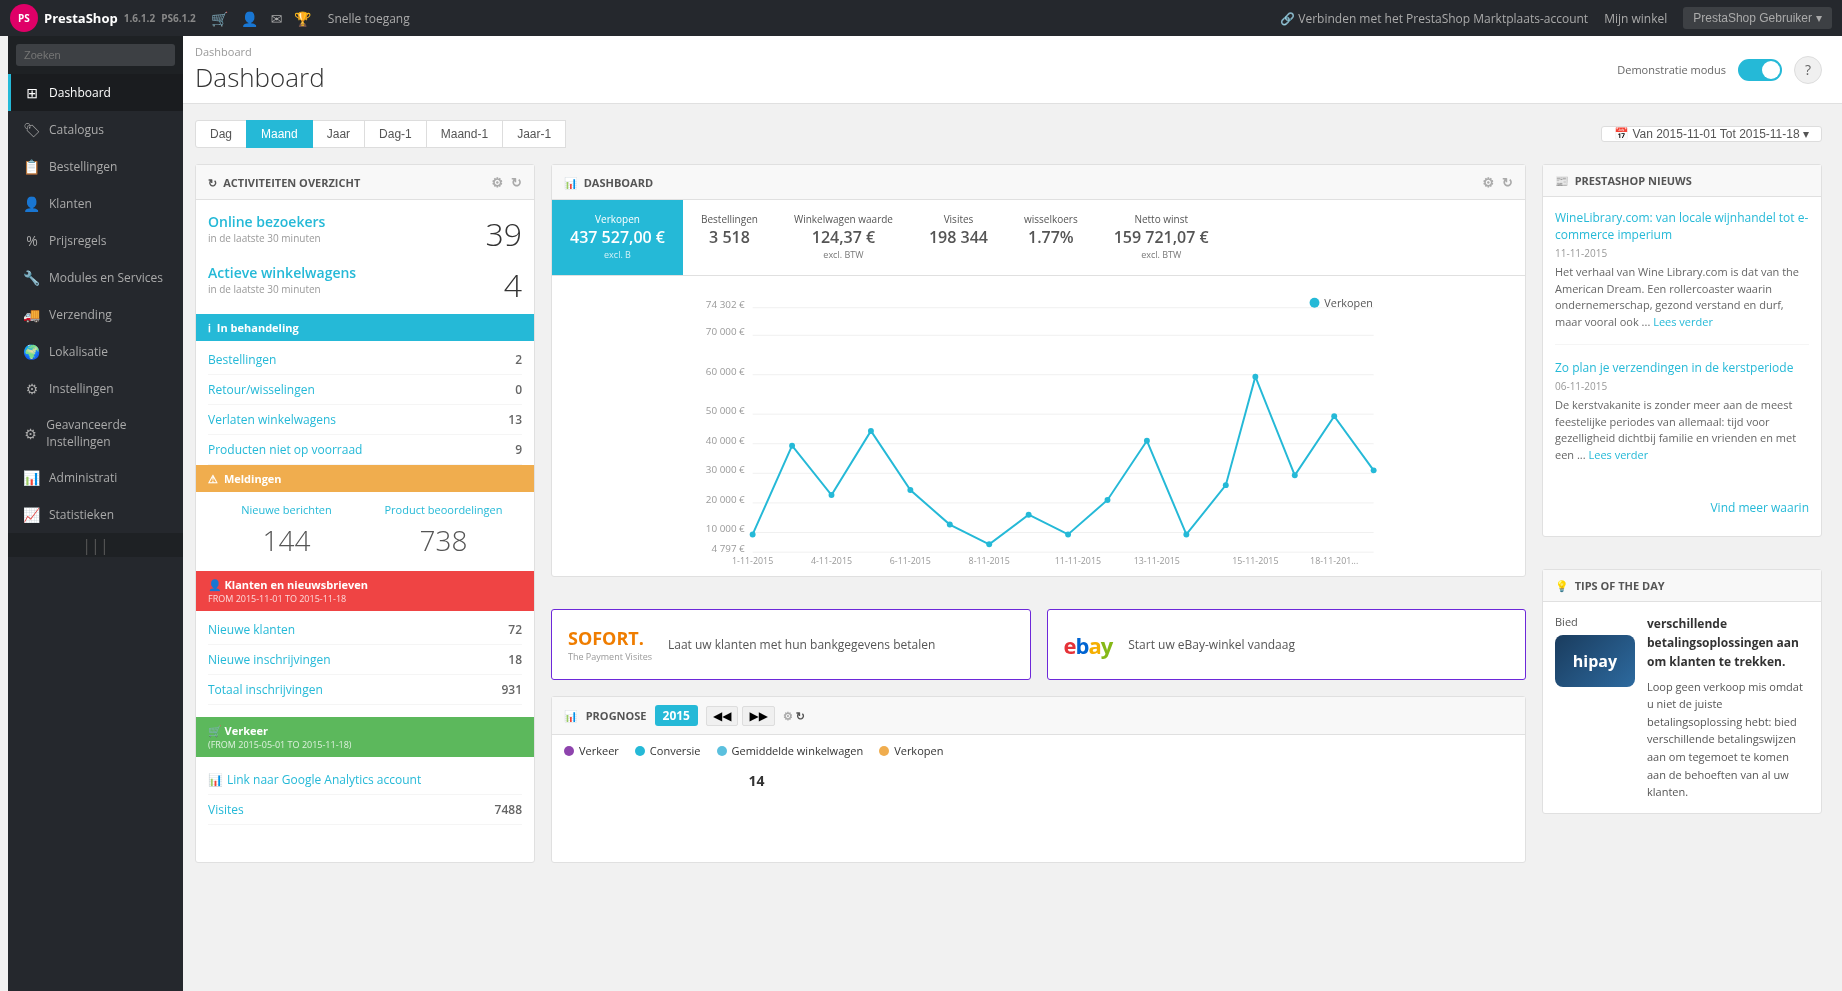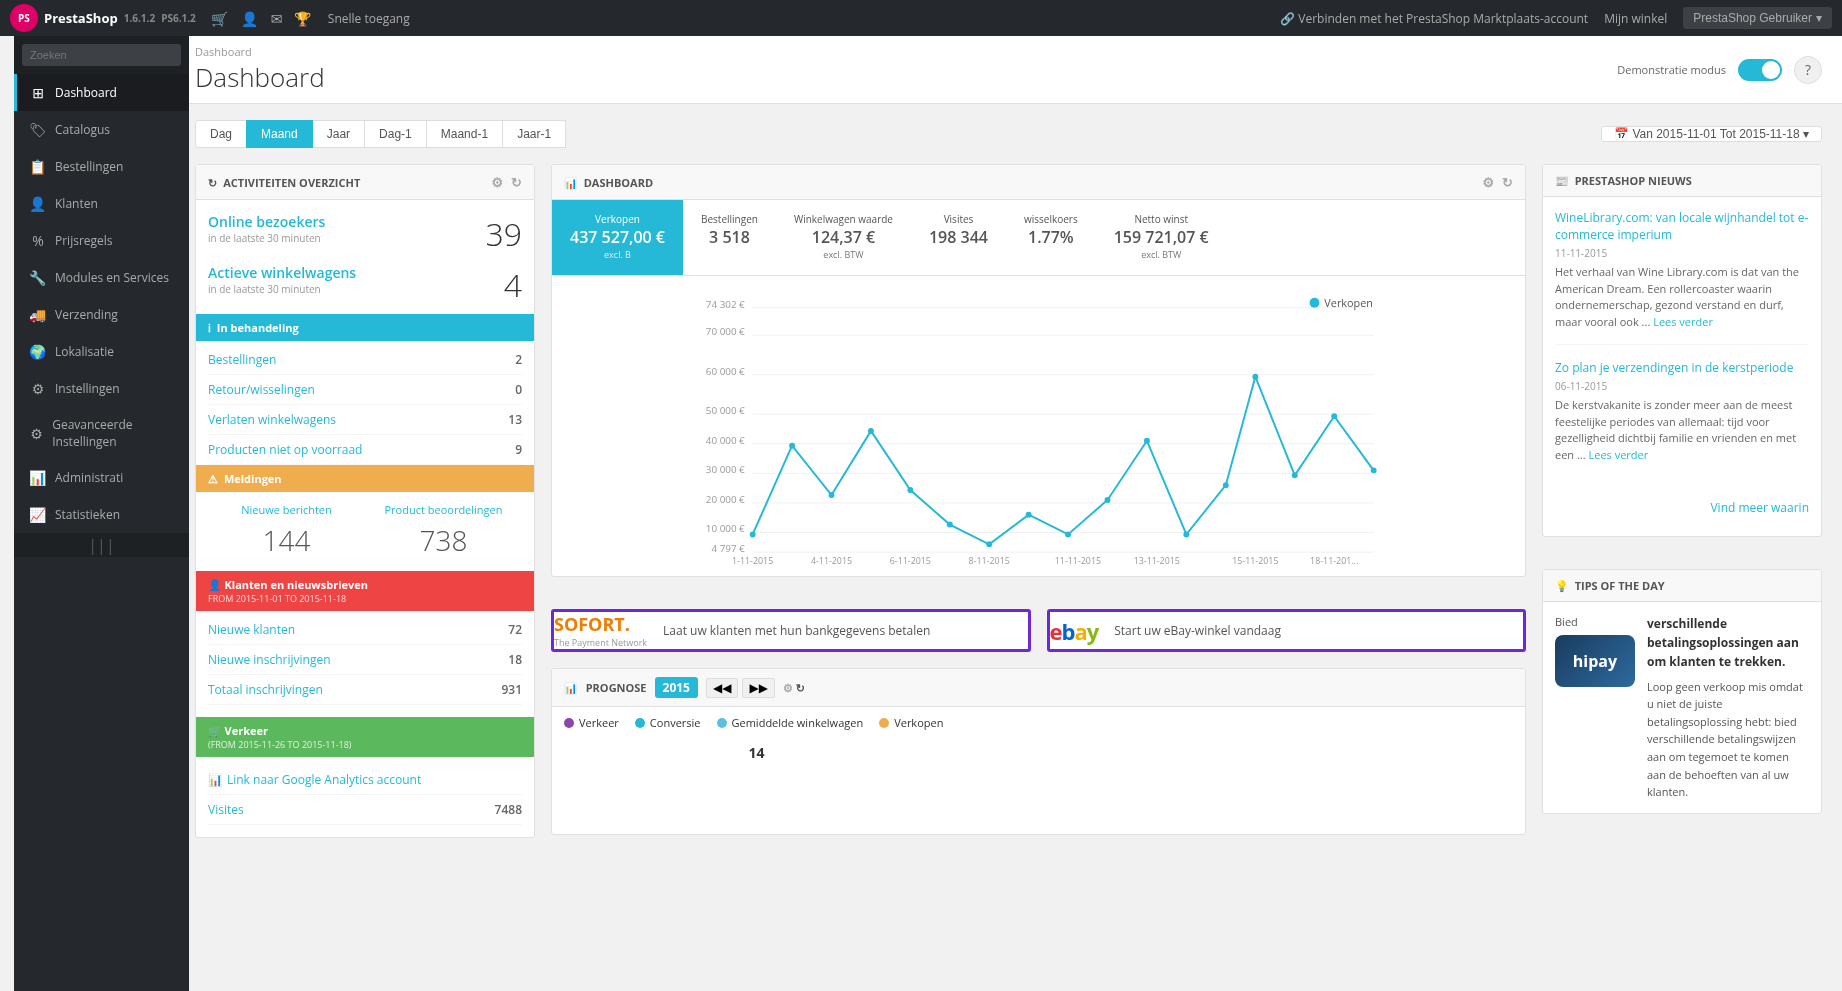--- a/index.html
+++ b/index.html
@@ -46,21 +46,21 @@
       padding: 4px 10px;
       border-radius: 3px;
       cursor: pointer;
       font-size: 12px;
       display: flex; align-items: center; gap: 4px;
     }
 
     
     .sidebar {
       position: fixed;
-      top: 36px; left: 14px; bottom: 0;
+      top: 36px; left: 8px; bottom: 0;
       width: 175px;
       background: #25282d;
       overflow-y: auto;
       z-index: 90;
     }
     .sidebar-search {
       padding: 8px;
       background: #1e2124;
     }
     .sidebar-search input {
@@ -389,22 +389,23 @@
 
     
     .partner-row {
       display: flex;
       gap: 16px;
       margin-top: 16px;
     }
     .partner-card {
       flex: 1;
       background: #fff;
-      border: 3px solid #6d28d9;
+      border: 1px solid #6d28d9;
       border-radius: 3px;
+      padding: 16px;
       display: flex;
       align-items: center;
       gap: 16px;
     }
     .sofort-logo {
       font-size: 18px;
       font-weight: bold;
       color: #ef7d00;
       white-space: nowrap;
     }
@@ -624,21 +625,21 @@
               <div class="activity-row">
                 <span class="al">Totaal inschrijvingen</span>
                 <span class="av">931</span>
               </div>
             </div>
           </div>
 
           <div class="verkeer-section">
             <div class="verkeer-header">
               <span>🛒 <span>Verkeer</span></span>
-              <span class="vh-sub">(FROM 2015-11-26 TO 2015-11-18)</span>
+              <span class="vh-sub">(FROM 2015-05-01 TO 2015-11-18)</span>
             </div>
             <div style="margin-top:8px;">
               <div class="activity-row">
                 <span class="ga-link">
                   <span>📊</span>
                   <span>Link naar Google Analytics account</span>
                 </span>
               </div>
               <div class="activity-row">
                 <span class="al">Visites</span>
@@ -745,21 +746,21 @@
               <text x="570" y="280" font-size="9" fill="#999" text-anchor="middle">15-11-2015</text>
               <text x="650" y="280" font-size="9" fill="#999" text-anchor="middle">18-11-201...</text>
             </svg>
           </div>
         </div>
 
         <div class="partner-row">
           <div class="partner-card">
             <div>
               <div class="sofort-logo">SOFORT.</div>
-              <div class="sofort-sub">The Payment Network</div>
+              <div class="sofort-sub">The Payment Visites</div>
             </div>
             <div class="partner-text">Laat uw klanten met hun bankgegevens betalen</div>
           </div>
           <div class="partner-card">
             <div class="ebay-logo">
               <span>e</span><span>b</span><span>a</span><span>y</span>
             </div>
             <div class="partner-text">Start uw eBay-winkel vandaag</div>
           </div>
         </div>

